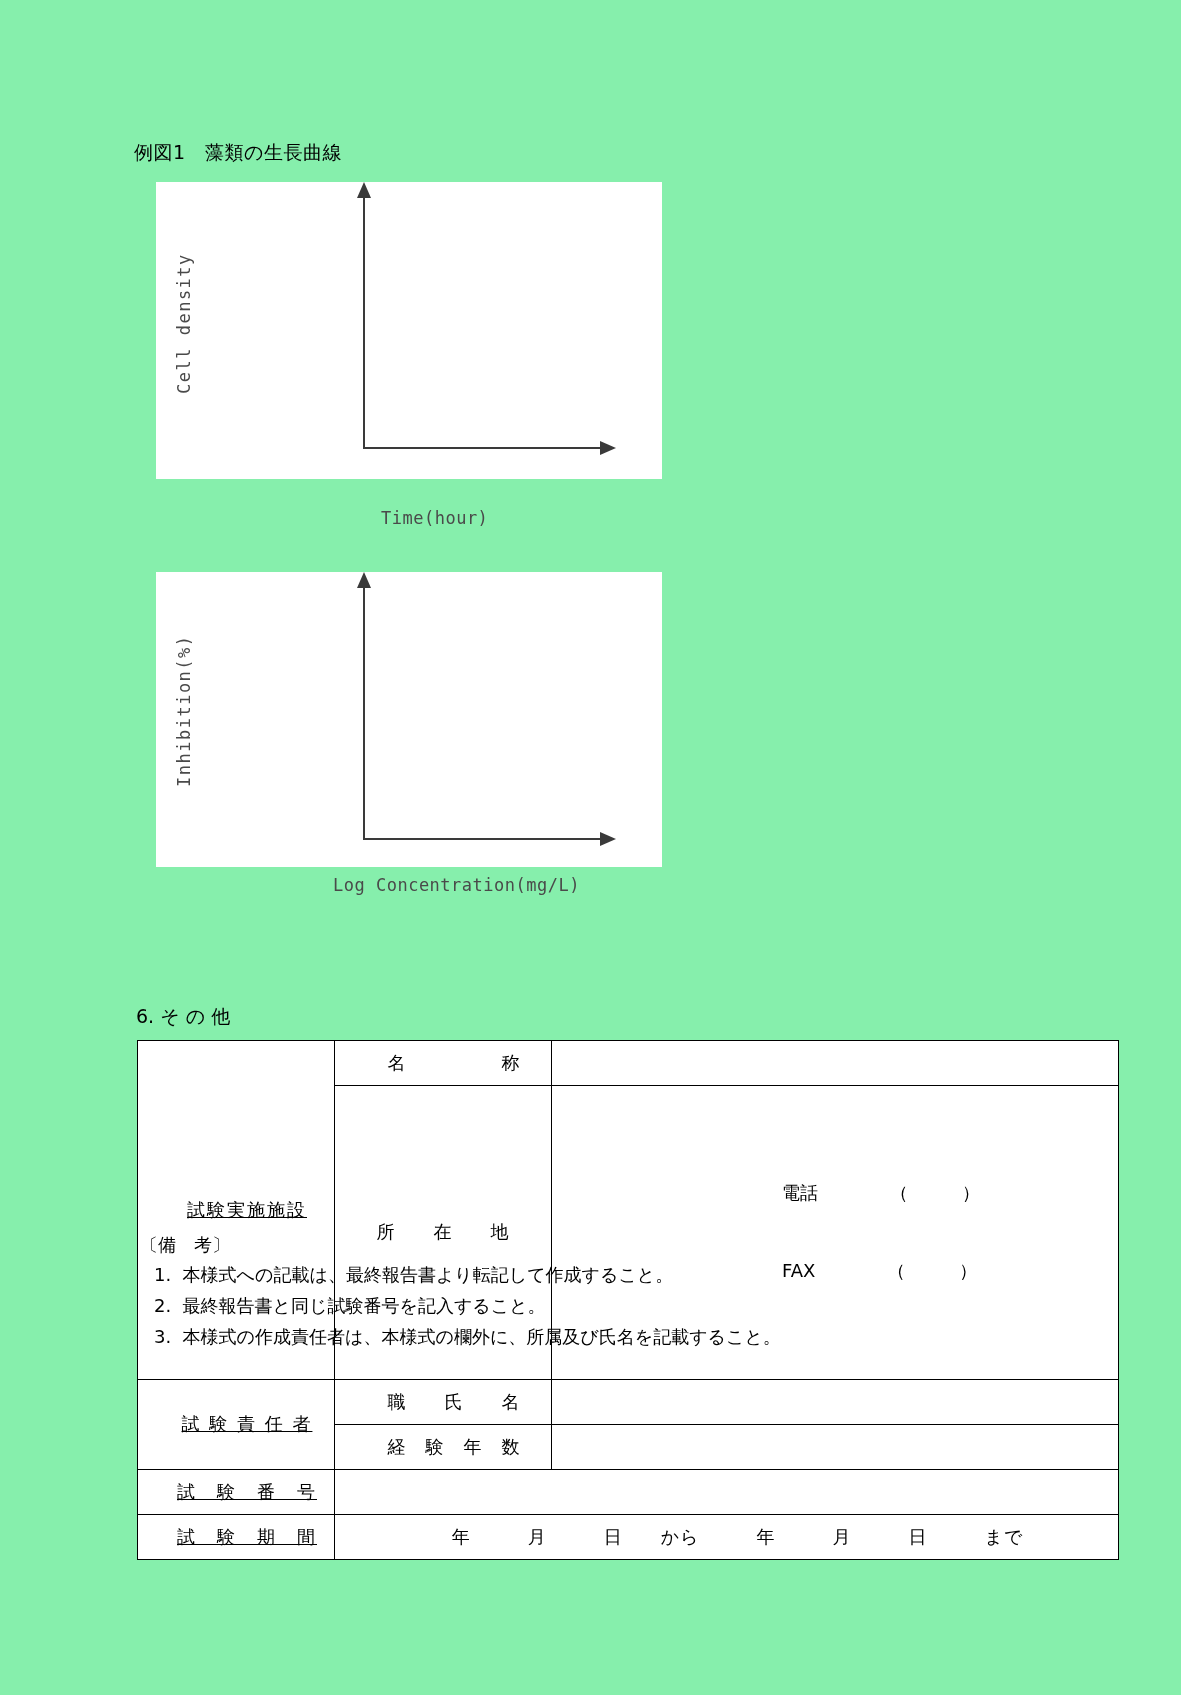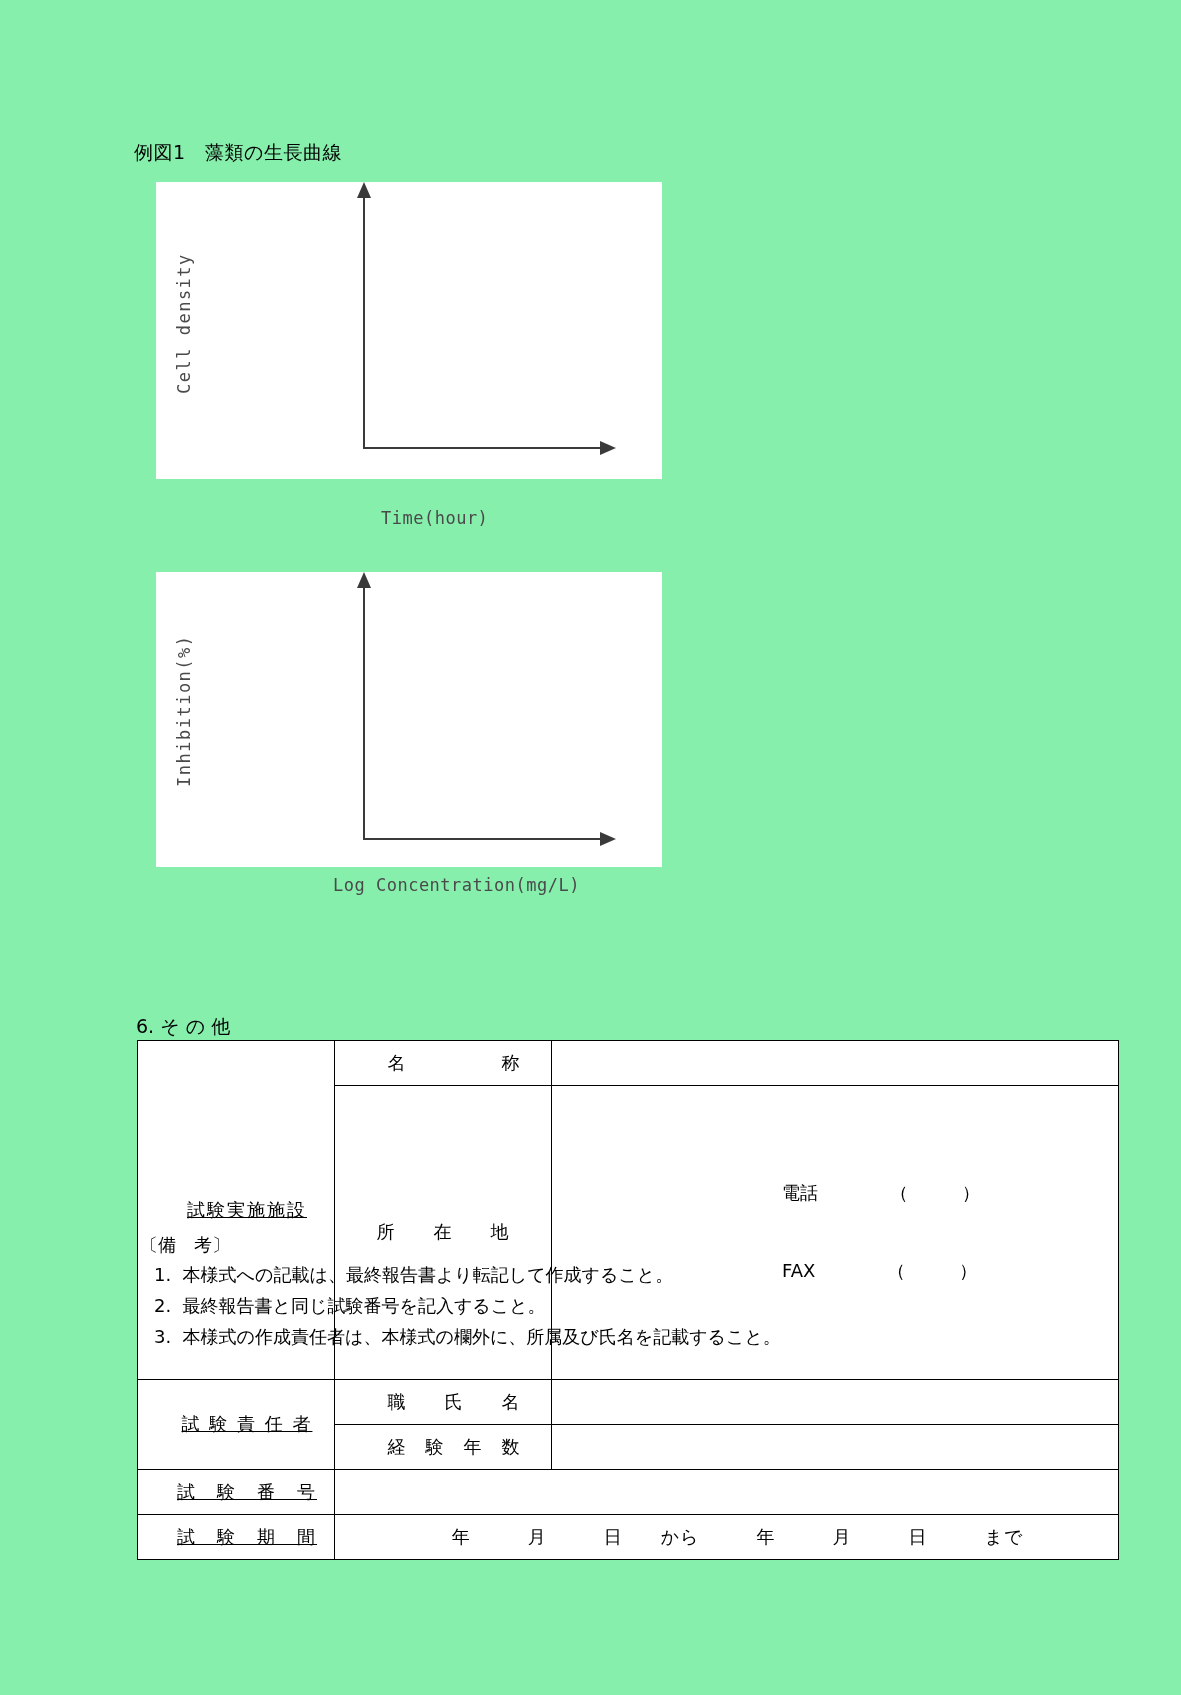--- a/index.html
+++ b/index.html
@@ -187,21 +187,21 @@
       <div class="y-axis-line" style="left:207px; top:14px; height:254px;"></div>
       <div class="x-axis-line" style="left:207px; top:266px; width:239px;"></div>
       <div class="arrow-right" style="left:444px; top:260px;"></div>
     </div>
 
     <div class="y-label" style="left:18px; top:215px;">Inhibition(%)</div>
 
     <div class="x-label" style="left:177px; top:279px;margin-top:24px;">Log Concentration(mg/L)</div>
   </div>
 
-  <div class="section-heading" style="left:136px; top:1004px;margin-top:10px;">6. そ の 他</div>
+  <div class="section-heading" style="left:136px; top:1004px;">6. そ の 他</div>
 
   <table class="form-table" style="left:137px; top:1040px; width:838px;">
     <tbody>
       <tr>
         <td class="lbl-a h-norm" rowspan="2">試験実施施設</td>
         <td class="lbl-b h-norm">名　　　　　称</td>
         <td class="val h-norm"></td>
       </tr>
       <tr>
         <td class="lbl-b h-tall">所　　在　　地</td>

